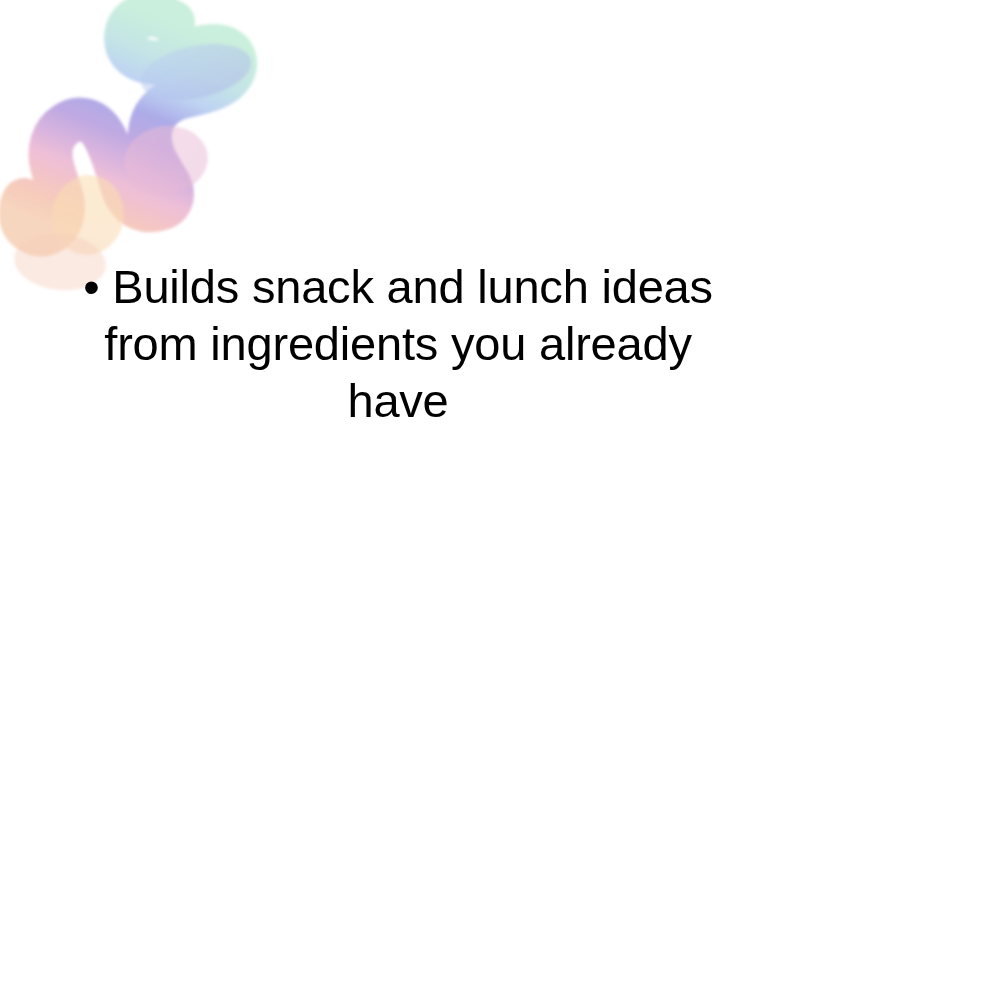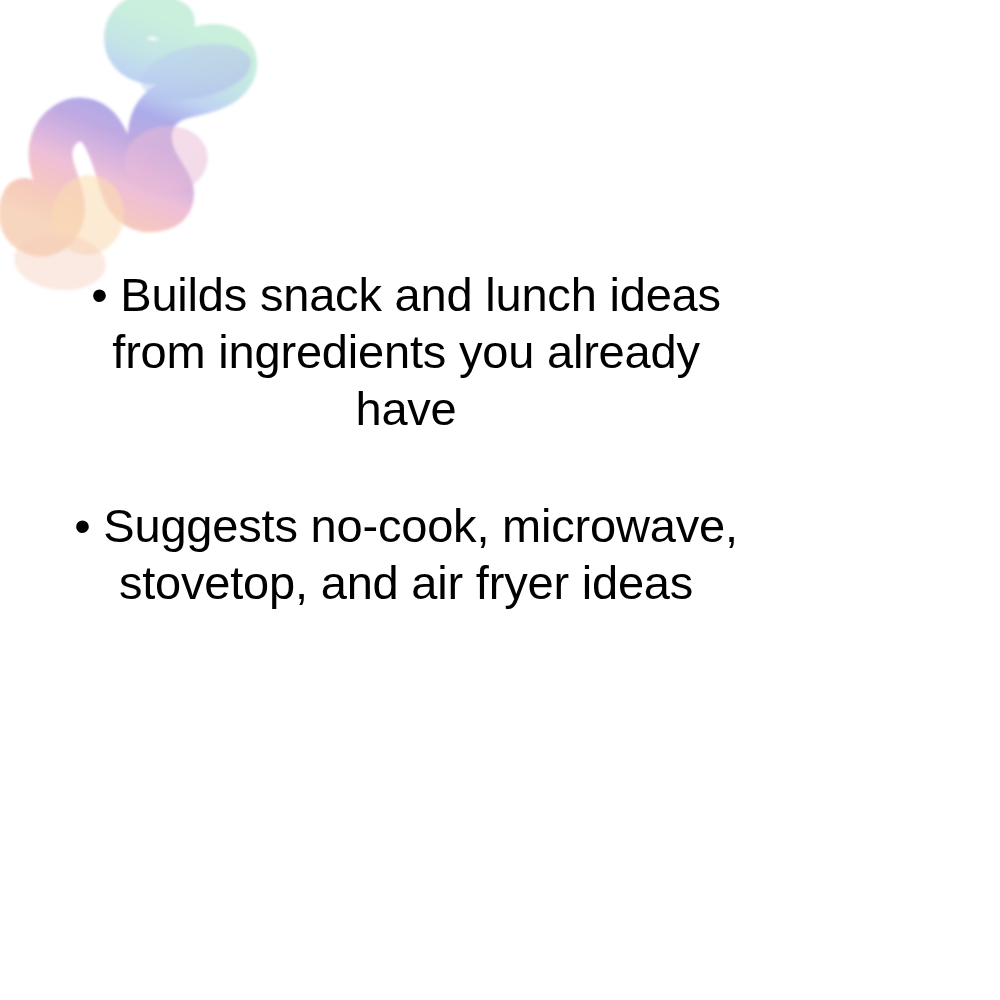--- a/index.html
+++ b/index.html
@@ -28,21 +28,21 @@
     height: 320px;
     pointer-events: none;
   }
   #bullet-list {
     position: absolute;
     left: 0px;
     top: 258px;
     width: 796px;
     box-sizing: border-box;
     padding: 0 60px;
-    margin: 8px;
+    margin: 0;
     list-style: none;
   }
   .bullet-item {
     text-align: center;
     color: #000000;
     font-size: 47px;
     line-height: 57px;
     letter-spacing: -0.2px;
     font-weight: 400;
     margin: 0 0 60px 0;
@@ -111,17 +111,15 @@
       <ellipse cx="196" cy="72" rx="56" ry="26" transform="rotate(-12 196 72)" fill="url(#accentGradC)" opacity="0.52"></ellipse>
       <ellipse cx="166" cy="160" rx="42" ry="34" transform="rotate(-8 166 160)" fill="url(#accentGradB)" opacity="0.50"></ellipse>
       <ellipse cx="88" cy="215" rx="36" ry="40" transform="rotate(8 88 215)" fill="url(#accentGradA)" opacity="0.58"></ellipse>
       <ellipse cx="60" cy="262" rx="46" ry="28" transform="rotate(6 60 262)" fill="#f6cdb9" opacity="0.42"></ellipse>
     </g>
   </svg>
 
   <ul id="bullet-list">
     <li class="bullet-item">• Builds snack and lunch ideas
 from ingredients you already have</li>
-    <li class="bullet-item">• Suggests no-cook, microwave,
-stovetop, and air fryer ideas</li>
   </ul>
 
 </div>
 
 </body></html>

